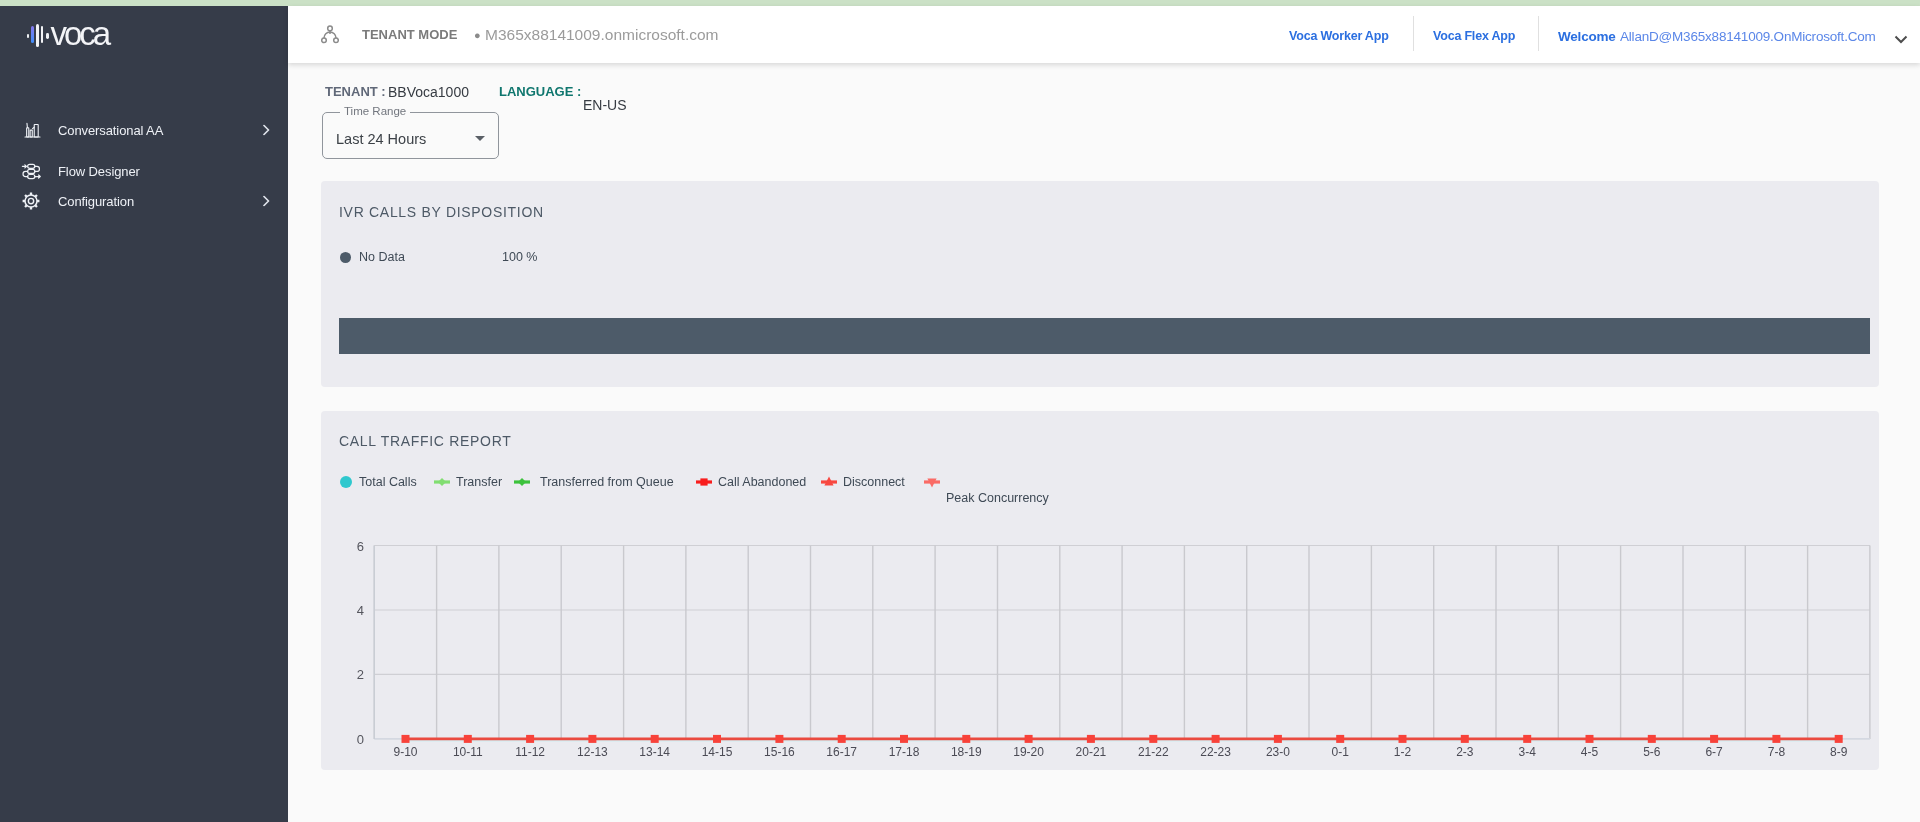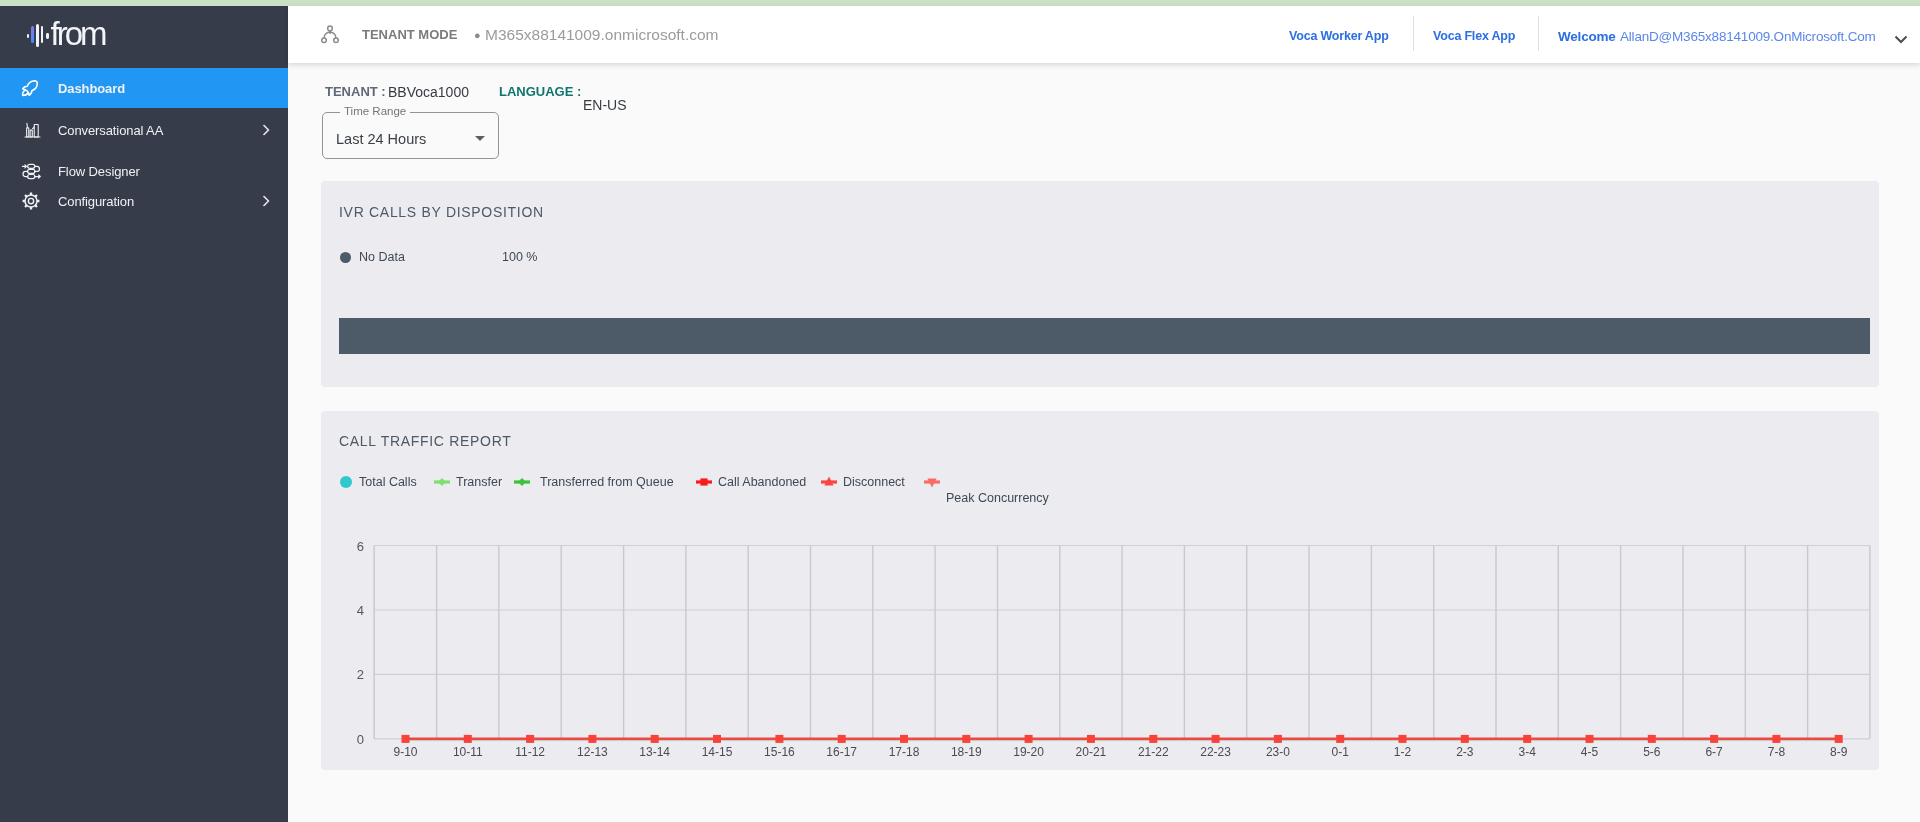--- a/index.html
+++ b/index.html
@@ -20,30 +20,23 @@
 <body>
 <div id="greenbar"></div>
 <div id="sidebar">
 
   <div class="abs" style="left:26px; top:11px; width:120px; height:36px;">
     <div class="abs" style="left:0.5px; top:16.7px; width:2.6px; height:4.7px; border-radius:1.3px; background:#eef0f3;"></div>
     <div class="abs" style="left:4.9px; top:9.3px; width:3.1px; height:17px; border-radius:1.6px; background:linear-gradient(180deg,#8678ef 0%,#3f8df8 100%);"></div>
     <div class="abs" style="left:10px; top:6.9px; width:3px; height:22.7px; border-radius:1.5px; background:#f2f3f6;"></div>
     <div class="abs" style="left:14.6px; top:9.1px; width:2.9px; height:17.3px; border-radius:1.5px; background:#f2f3f6;"></div>
     <div class="abs" style="left:19.9px; top:16.4px; width:2.7px; height:6px; border-radius:1.4px; background:#eef0f3;"></div>
-    <div class="abs" style="left:24.5px; top:-2px; font-size:33px; color:#f3f4f7; letter-spacing:-3px;">from</div>
-  </div>
-
-  <div class="menu-item" style="top:62px; background:#2196f3;">
-    <svg class="ic" style="left:19px;" width="22" height="22" viewBox="0 0 24 24" fill="none" stroke="#ffffff" stroke-width="1.7" stroke-linecap="round" stroke-linejoin="round">
-      <path d="M4 13a8 8 0 0 1 7 7 6 6 0 0 0 3-5 9 9 0 0 0 6-8 3 3 0 0 0-3-3 9 9 0 0 0-8 6 6 6 0 0 0-5 3"></path>
-      <path d="M7 14a6 6 0 0 0-3 6 6 6 0 0 0 6-3"></path>
-    </svg>
-    <span class="lbl" style="font-weight:600;">Dashboard</span>
-  </div>
+    <div class="abs" style="left:24.5px; top:-2px; font-size:33px; color:#f3f4f7; letter-spacing:-3px;">voca</div>
+  </div>
+
   <div class="menu-item" style="top:103.5px;">
     <svg class="ic" style="left:23px;" width="19" height="19" viewBox="0 0 24 24" fill="none" stroke="#eef1f6" stroke-width="1.4" stroke-linecap="round" stroke-linejoin="round">
       <path d="M2.5 20.8h19"></path>
       <path d="M5.6 9.2 L5 3.6"></path>
       <rect x="4.6" y="9.2" width="2.7" height="11.6" rx="0.5"></rect>
       <rect x="9" y="12.2" width="2.7" height="8.6" rx="0.5"></rect>
       <rect x="14.2" y="5" width="5" height="15.8" rx="0.5"></rect>
       <path d="M14.2 8.4 l-2.2 2"></path>
     </svg>
     <span class="lbl">Conversational AA</span>

